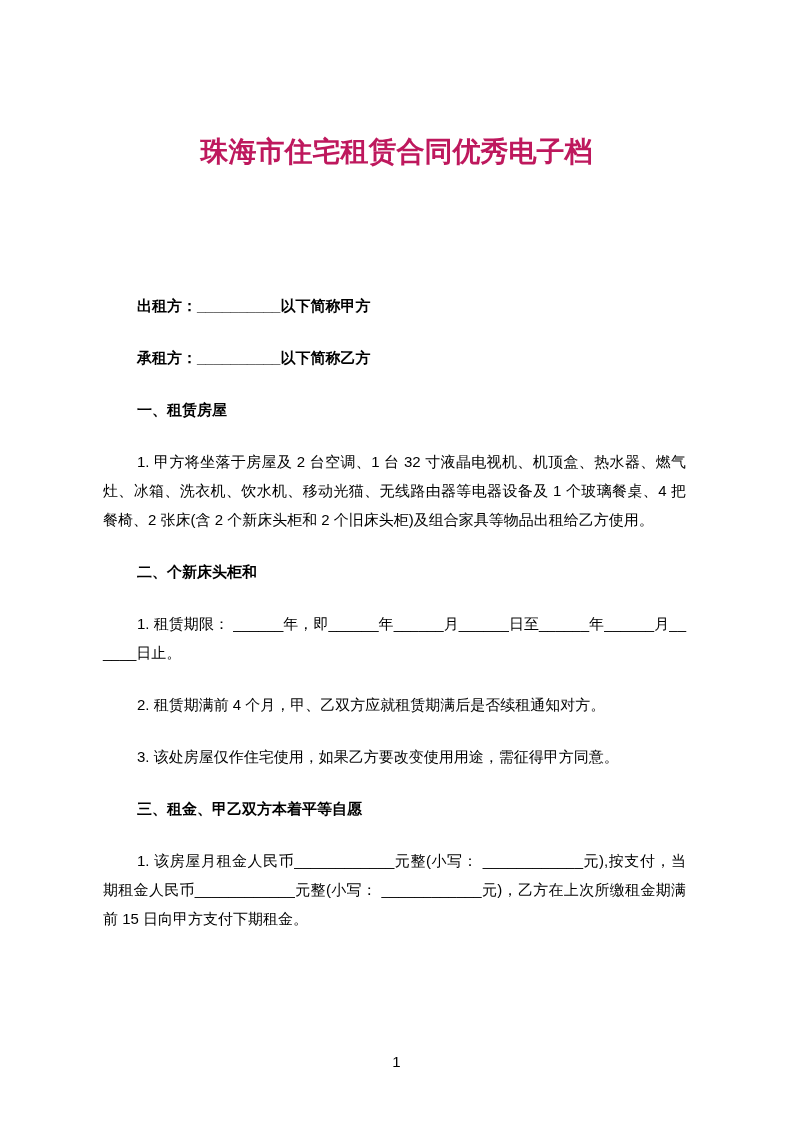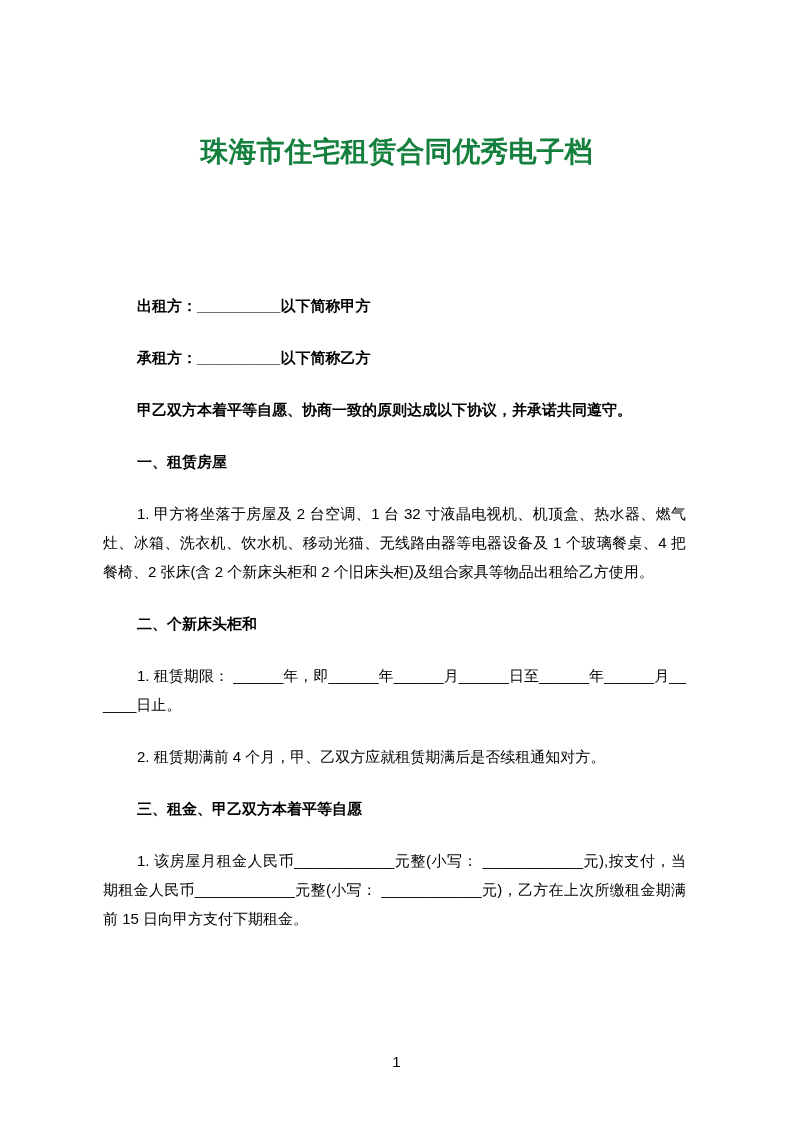--- a/index.html
+++ b/index.html
@@ -52,28 +52,28 @@
     text-align: center;
     font-size: 15px;
     line-height: 20px;
   }
 </style>
 </head>
 <body>
 
 <div class="page">
   <div class="content">
-    <h1 class="title" style="color: #15803d;">珠海市住宅租赁合同优秀电子档</h1>
+    <h1 class="title" style="color: #be185d;">珠海市住宅租赁合同优秀电子档</h1>
 
     <p class="para bold first">出租方：__________以下简称甲方</p>
     <p class="para bold">承租方：__________以下简称乙方</p>
-    <p class="para bold">甲乙双方本着平等自愿、协商一致的原则达成以下协议，并承诺共同遵守。</p>
     <p class="para bold">一、租赁房屋</p>
     <p class="para">1. 甲方将坐落于房屋及 2 台空调、1 台 32 寸液晶电视机、机顶盒、热水器、燃气灶、冰箱、洗衣机、饮水机、移动光猫、无线路由器等电器设备及 1 个玻璃餐桌、4 把餐椅、2 张床(含 2 个新床头柜和 2 个旧床头柜)及组合家具等物品出租给乙方使用。</p>
     <p class="para bold">二、个新床头柜和</p>
     <p class="para">1. 租赁期限： ______年，即______年______月______日至______年______月______日止。</p>
     <p class="para">2. 租赁期满前 4 个月，甲、乙双方应就租赁期满后是否续租通知对方。</p>
+    <p class="para">3. 该处房屋仅作住宅使用，如果乙方要改变使用用途，需征得甲方同意。</p>
     <p class="para bold">三、租金、甲乙双方本着平等自愿</p>
     <p class="para">1. 该房屋月租金人民币____________元整(小写： ____________元),按支付，当期租金人民币____________元整(小写： ____________元)，乙方在上次所缴租金期满前 15 日向甲方支付下期租金。</p>
   </div>
 
   <div class="page-number">1</div>
 </div>
 
 </body></html>

